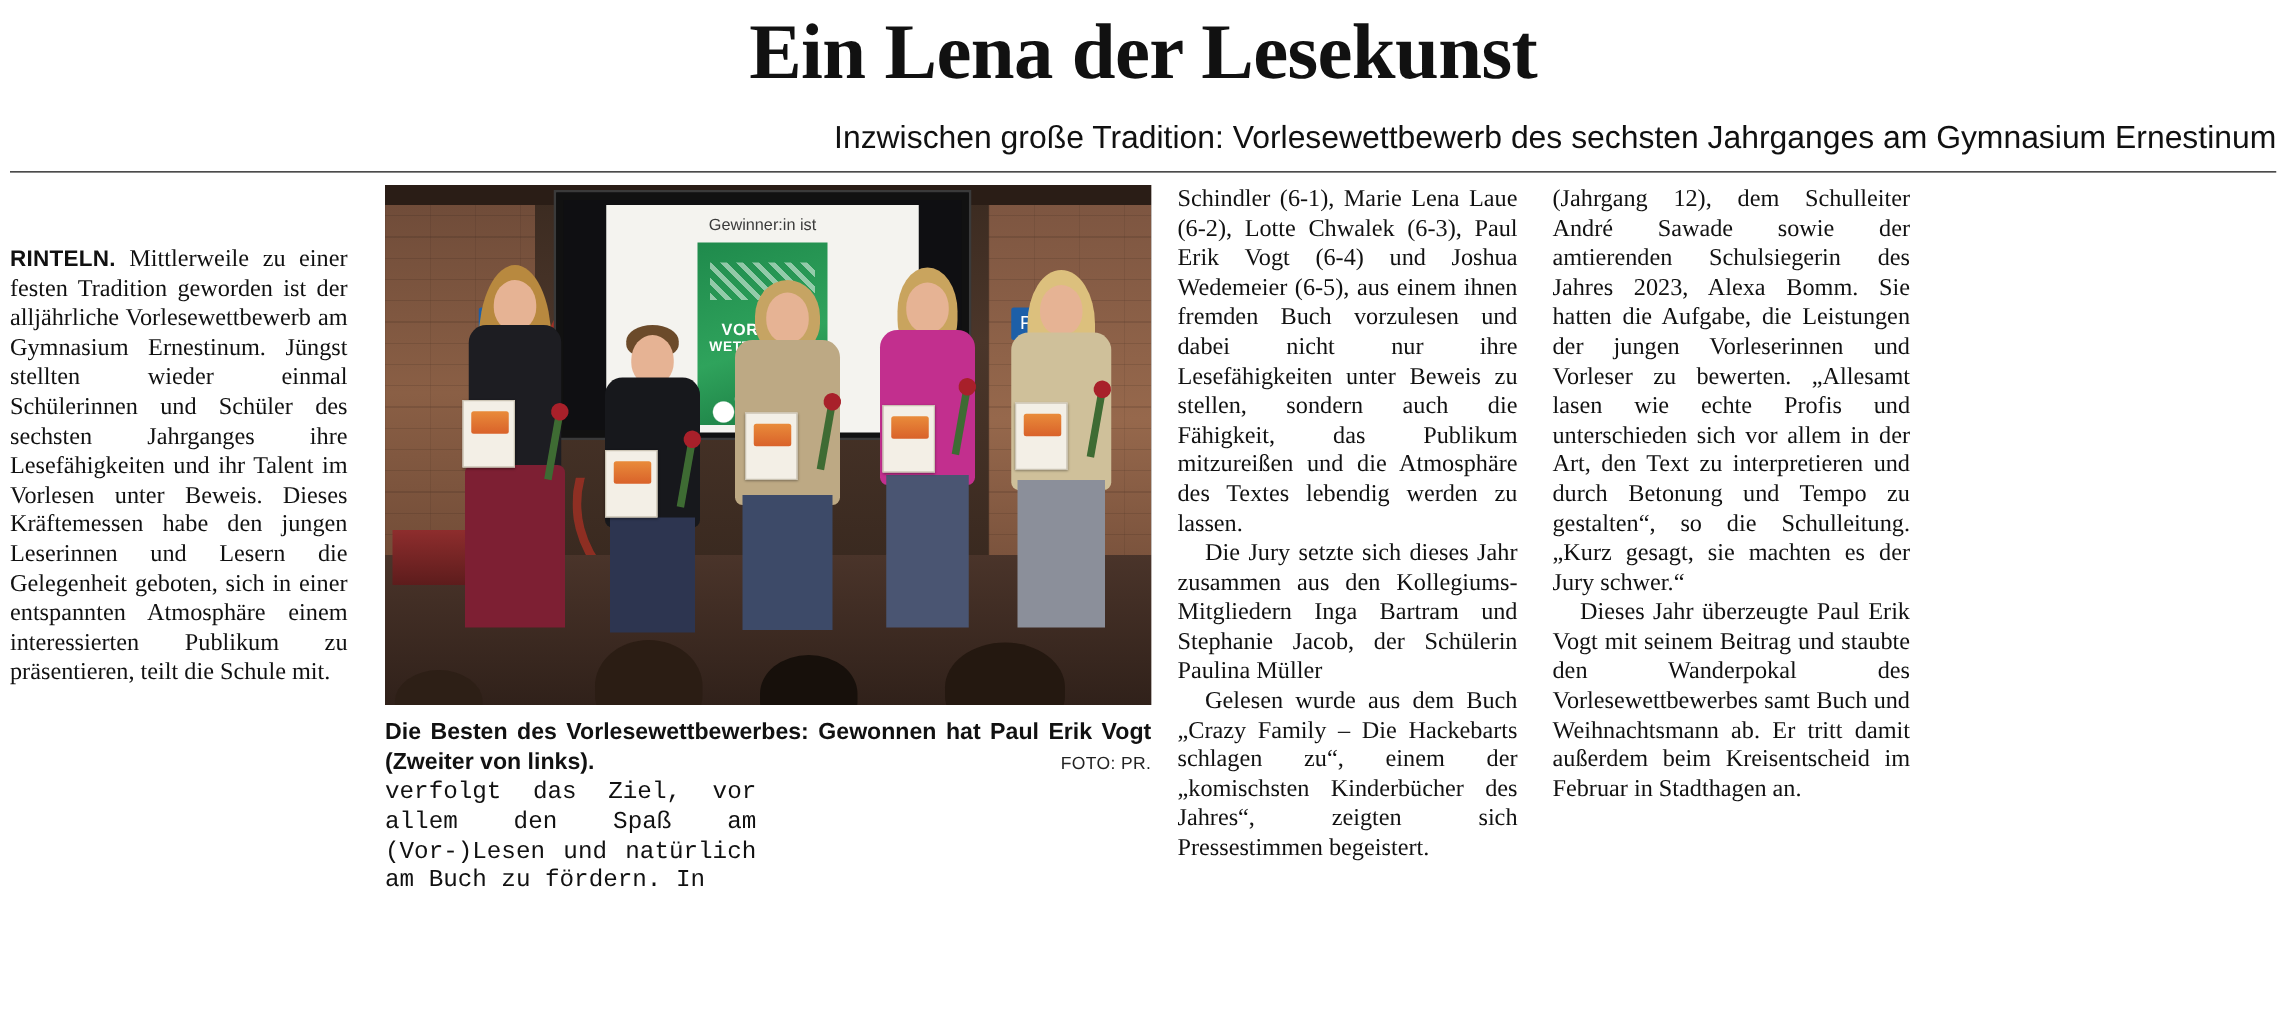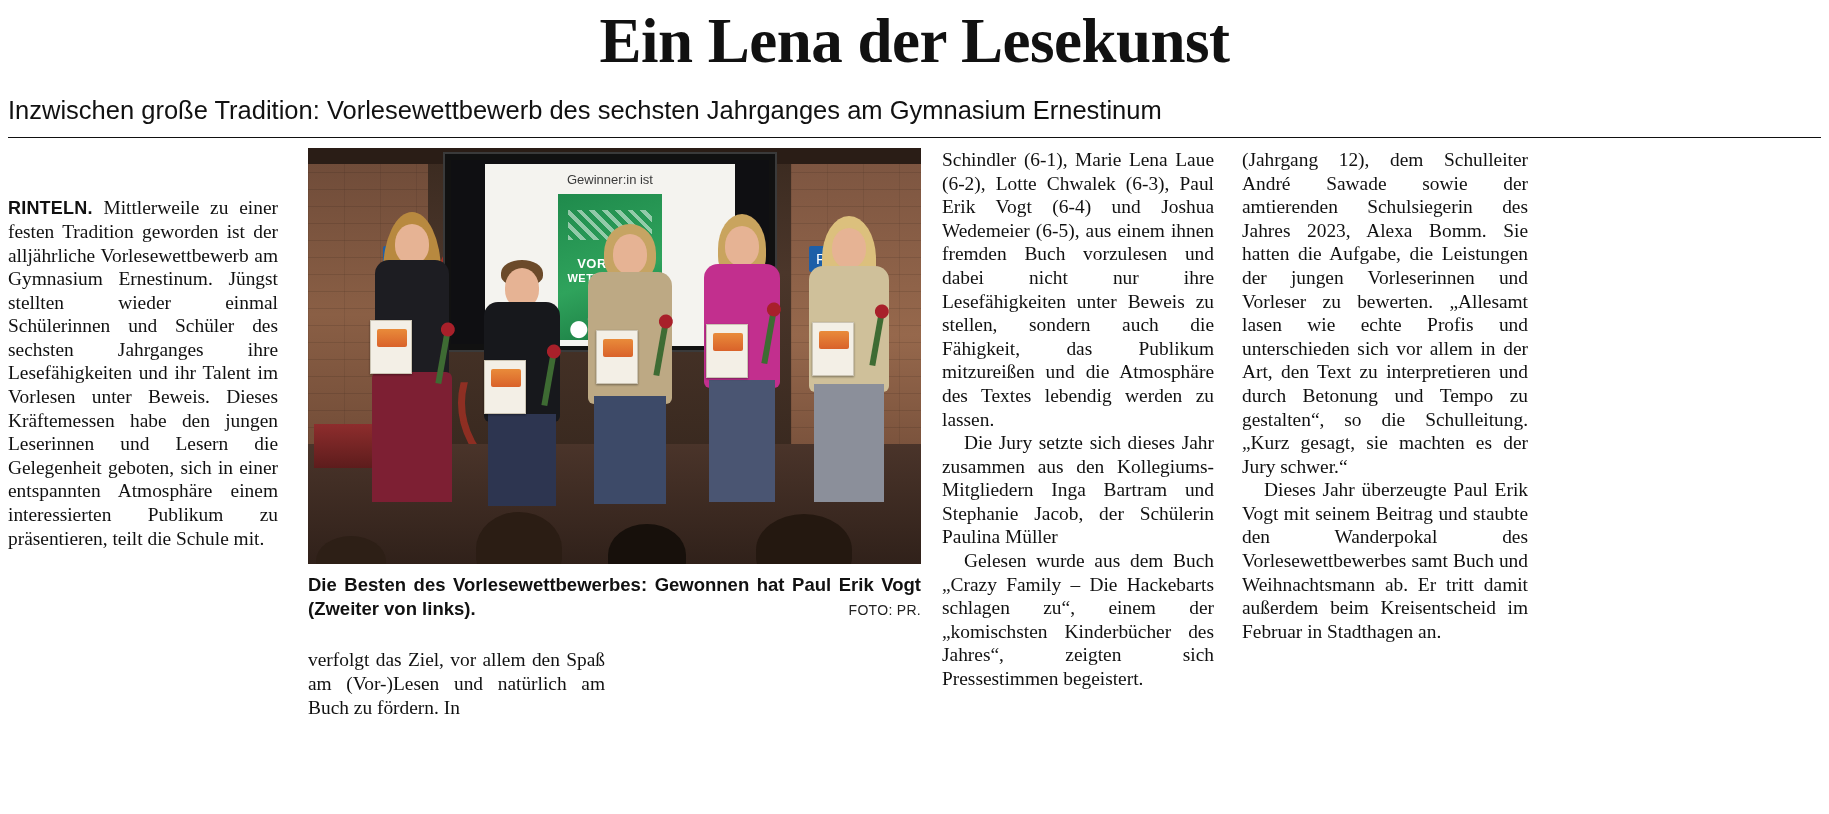--- a/index.html
+++ b/index.html
@@ -30,21 +30,21 @@
     line-height: 1.05;
     text-align: center;
     letter-spacing: -0.5px;
     margin: 4px 0 0 0;
     padding-top: 4px;
   }
 
   .subhead {
     font-family: "Liberation Sans", sans-serif;
     font-size: 25.5px;
-    text-align: left;
+    text-align: right;
     margin-top: 22px;
     margin-bottom: 8px;
     color: #111;
   }
 
   .rule {
     border: 0;
     border-top: 1px solid #111;
     margin: 12px 0 0 0;
   }
@@ -307,22 +307,23 @@
     bottom: 1px;
     color: #222;
   }
 
   .cap-wrap { display: flex; align-items: flex-start; justify-content: space-between; gap: 10px; }
   .cap-text { flex: 1 1 auto; }
 
   .mid-subcols {
     display: flex;
     gap: 20px;
-    margin-top: 28px;
+    margin-top: 2px;
     width: 613px;
+    font-family: Liberation Mono, monospace;
   }
   .mid-subcol { width: 297px; font-size: 19.4px; line-height: 1.215; text-align: justify; }
   .mid-subcol p { margin: 0; }
 </style>
 </head>
 <body>
 
 <div class="page">
 
   <h1 class="headline">Ein Lena der Lesekunst</h1>

